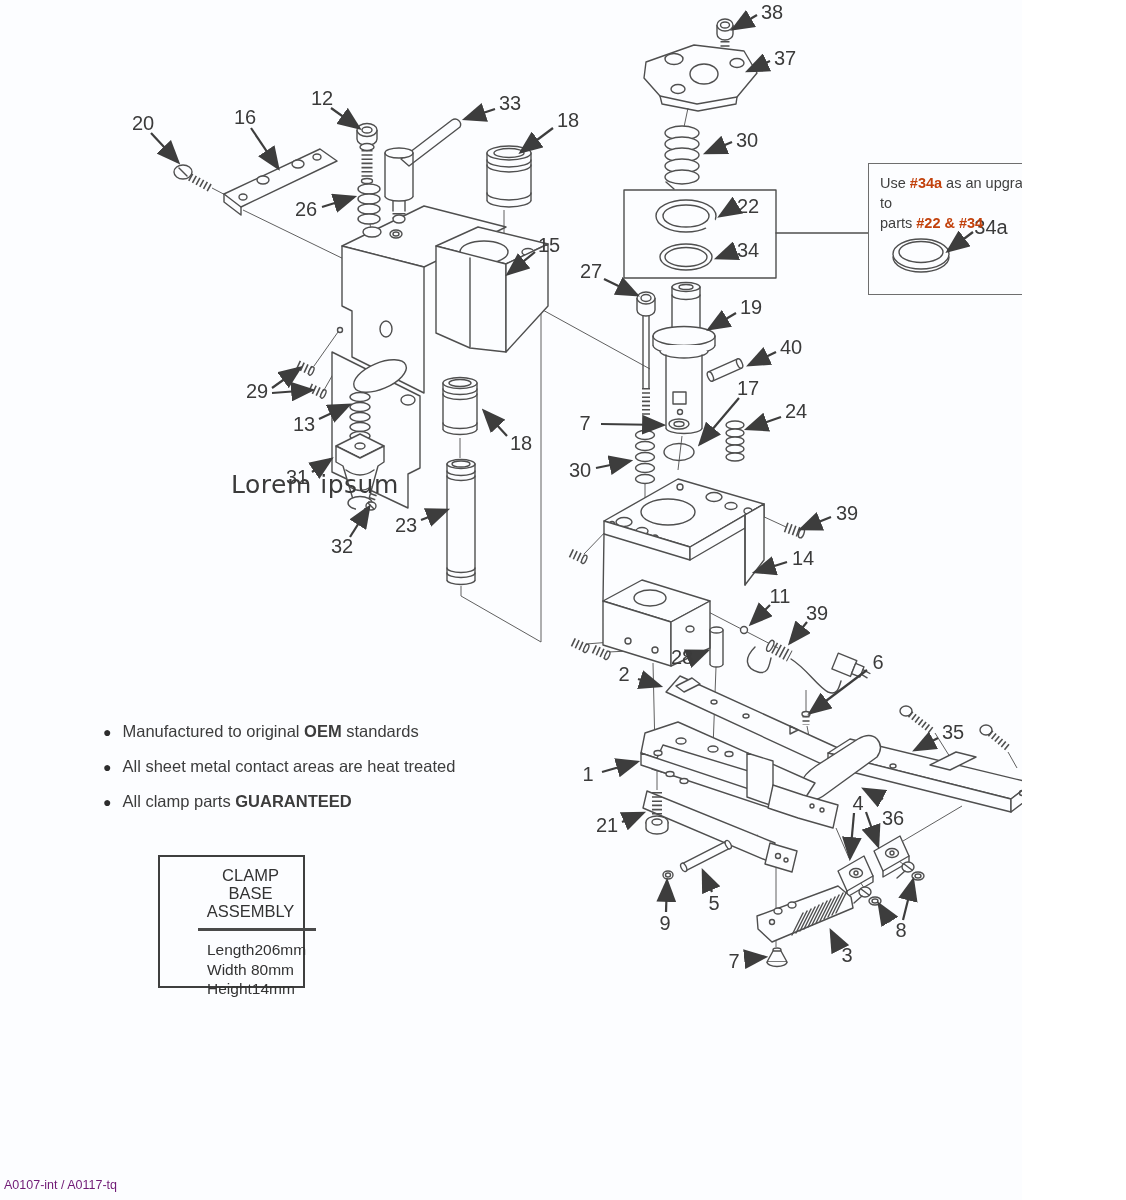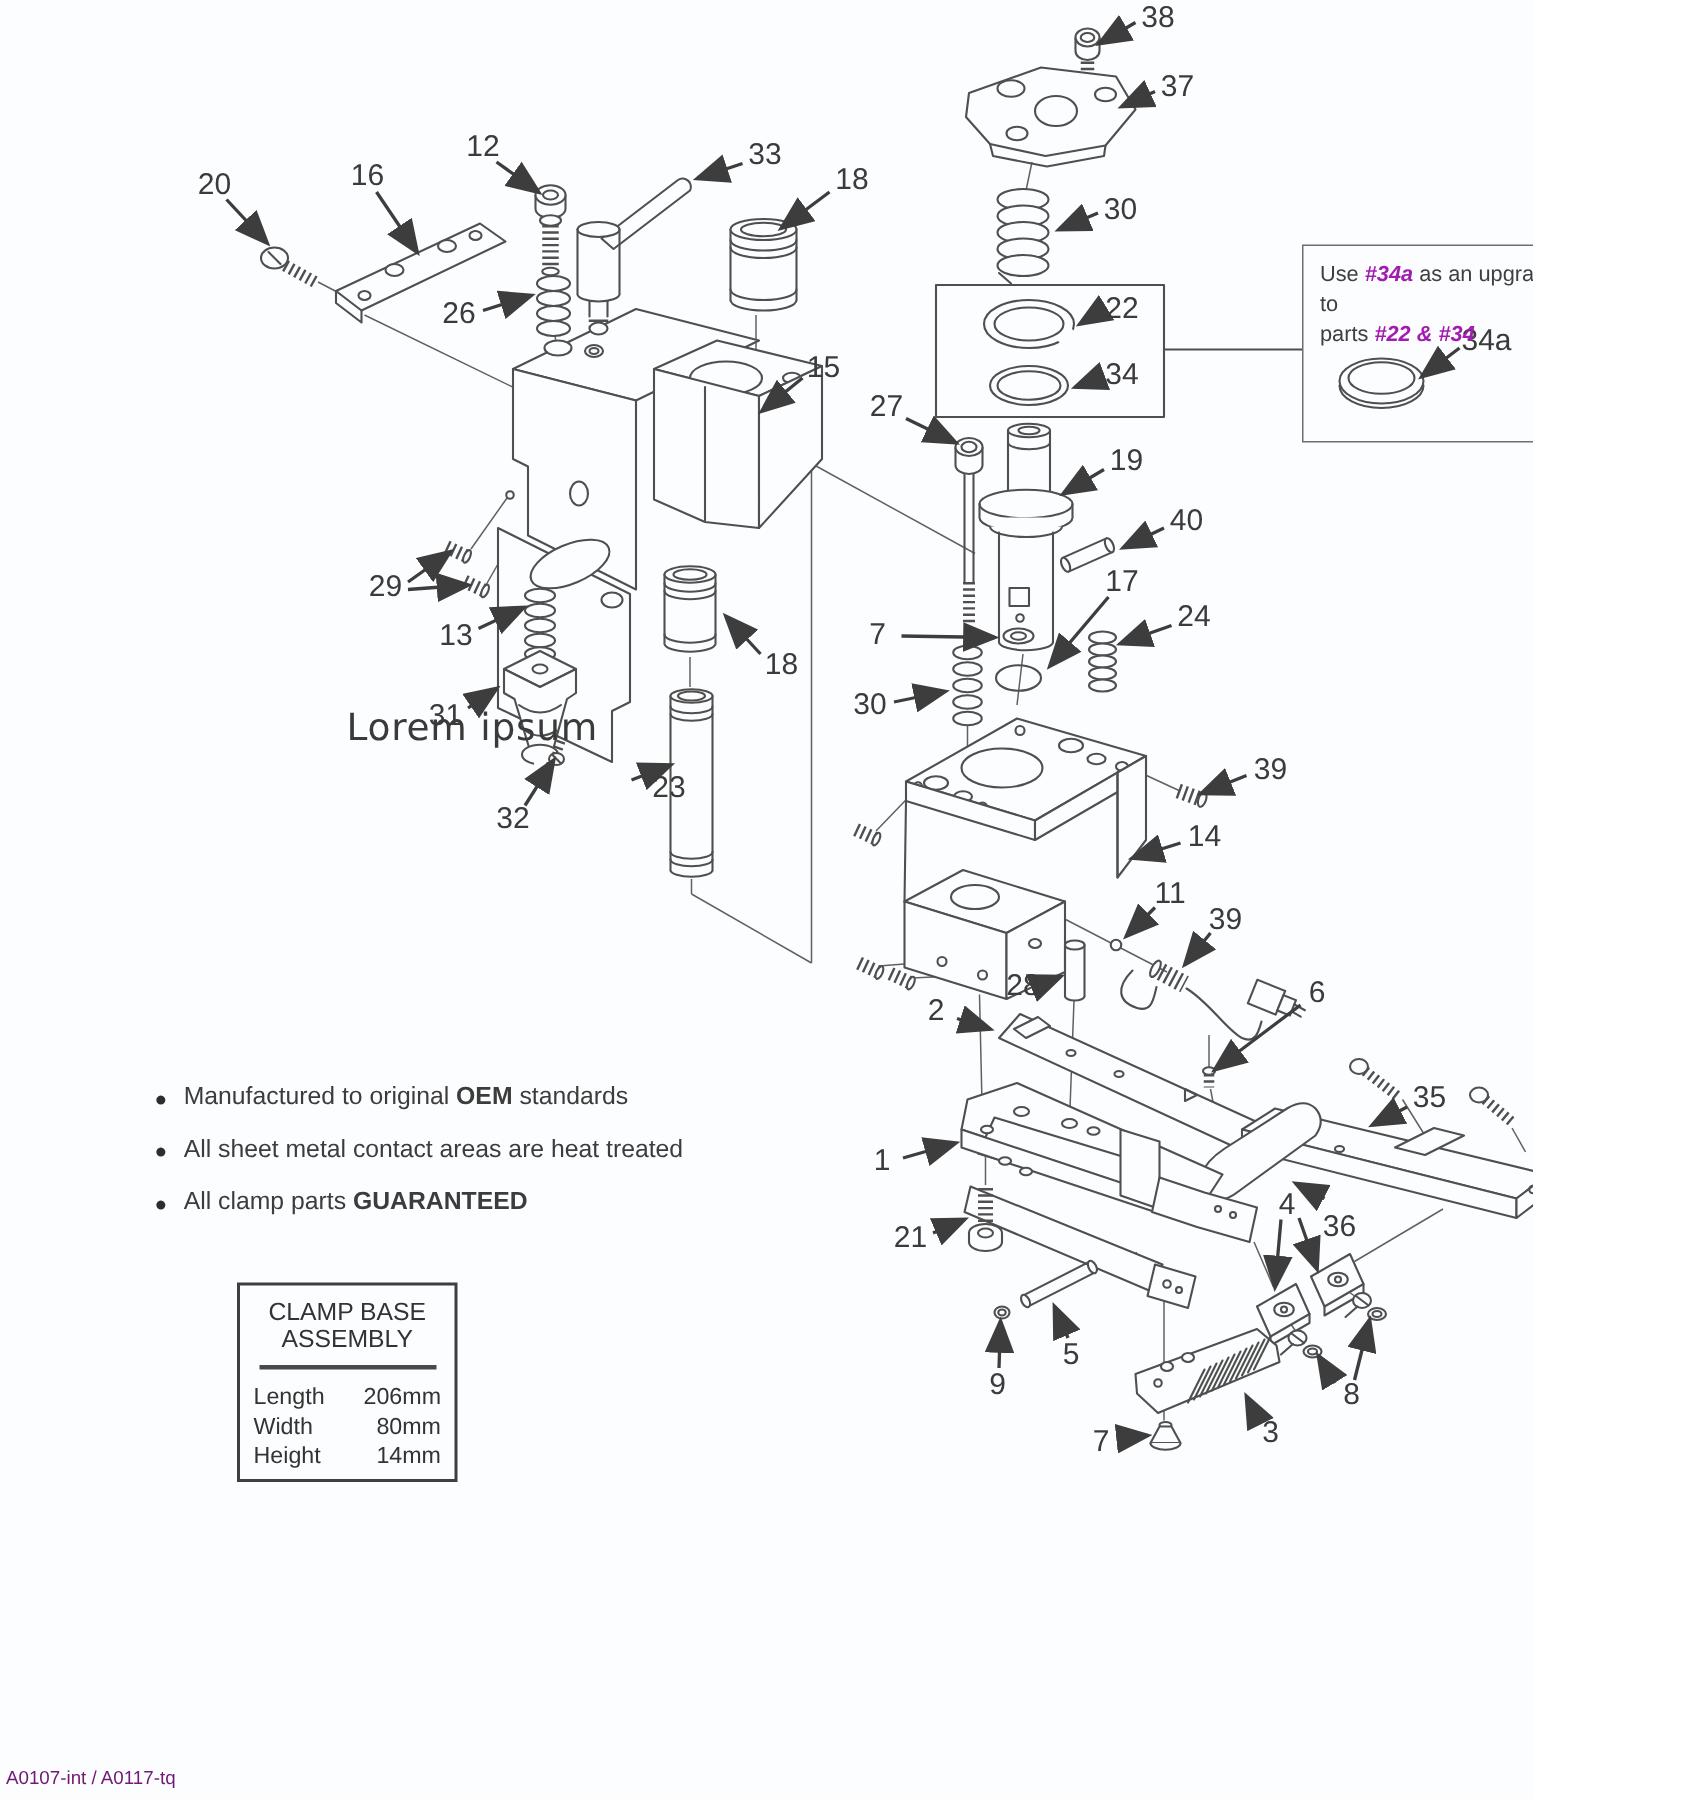--- a/index.html
+++ b/index.html
@@ -13,27 +13,27 @@
   #art .thread{stroke:#4f4f4f;fill:none;stroke-dasharray:1.6 2.6;}
   #art .wgap{stroke:#fcfdff;stroke-width:5;fill:none;}
   #callout-svg line{stroke:#3d3d3d;stroke-width:2.2;}
   .part-label{position:absolute;transform:translate(-50%,-50%);font-size:20px;color:#3b3b3b;
               white-space:nowrap;line-height:1;}
   #watermark{position:absolute;left:231px;top:470px;font-family:"DejaVu Sans",sans-serif;
              font-size:25px;color:#3a3a3a;letter-spacing:.5px;}
   #infobox{position:absolute;left:868px;top:163px;width:192px;height:132px;
            border:1.5px solid #6e6e6e;box-sizing:border-box;padding:9px 11px 0;}
   .ib-line{font-size:14.5px;line-height:20px;color:#3f3f3f;}
-  .ib-line b{font-weight:bold;color:#a21caf;font-style:italic;}
+  .ib-line b{font-weight:bold;color:#c2410c;}
   #features{position:absolute;left:103px;top:722px;width:400px;}
   .feature{display:flex;align-items:center;margin-bottom:16px;font-size:16.5px;color:#3c3c3c;}
   .feature .dot{font-size:14px;margin-right:11px;color:#2d2d2d;line-height:1;}
   .feature b{font-weight:bold;}
   #spec{position:absolute;left:158px;top:855px;width:147px;height:133px;border:2px solid #3f3f3f;
-        box-sizing:border-box;text-align:center;padding-top:9px;background:transparent;}
+        box-sizing:border-box;text-align:center;padding-top:9px;background:transparent;padding-left:38px;}
   .spec-title-line{font-size:16.5px;line-height:18px;color:#333;}
   .spec-divider{width:118px;border-top:3px solid #4a4a4a;margin:8px auto 9px;}
   #spec-rows{padding:0 9px;}
   .spec-row{display:flex;justify-content:space-between;font-size:15.5px;line-height:19.5px;color:#333;}
   #footer{position:absolute;left:4px;top:1178px;font-size:12.5px;color:#701a75;}
 </style>
 </head>
 <body>
 
 <div id="canvas">
@@ -550,21 +550,21 @@
       <div class="part-label" style="left: 751px; top: 307px;">19</div>
       <div class="part-label" style="left: 791px; top: 347px;">40</div>
       <div class="part-label" style="left: 748px; top: 388px;">17</div>
       <div class="part-label" style="left: 796px; top: 411px;">24</div>
       <div class="part-label" style="left: 585px; top: 423px;">7</div>
       <div class="part-label" style="left: 580px; top: 470px;">30</div>
       <div class="part-label" style="left: 257px; top: 391px; text-align: center;">29</div>
       <div class="part-label" style="left: 304px; top: 424px;">13</div>
       <div class="part-label" style="left: 297px; top: 477px;">31</div>
       <div class="part-label" style="left: 342px; top: 546px;">32</div>
-      <div class="part-label" style="left: 406px; top: 525px; margin-left: 40px;">23</div>
+      <div class="part-label" style="left: 406px; top: 525px;">23</div>
       <div class="part-label" style="left: 521px; top: 443px;">18</div>
       <div class="part-label" style="left: 847px; top: 513px;">39</div>
       <div class="part-label" style="left: 803px; top: 558px;">14</div>
       <div class="part-label" style="left: 780px; top: 596px;">11</div>
       <div class="part-label" style="left: 817px; top: 613px;">39</div>
       <div class="part-label" style="left: 682px; top: 657px;">28</div>
       <div class="part-label" style="left: 878px; top: 662px;">6</div>
       <div class="part-label" style="left: 624px; top: 674px;">2</div>
       <div class="part-label" style="left: 953px; top: 732px;">35</div>
       <div class="part-label" style="left: 588px; top: 774px;">1</div>

